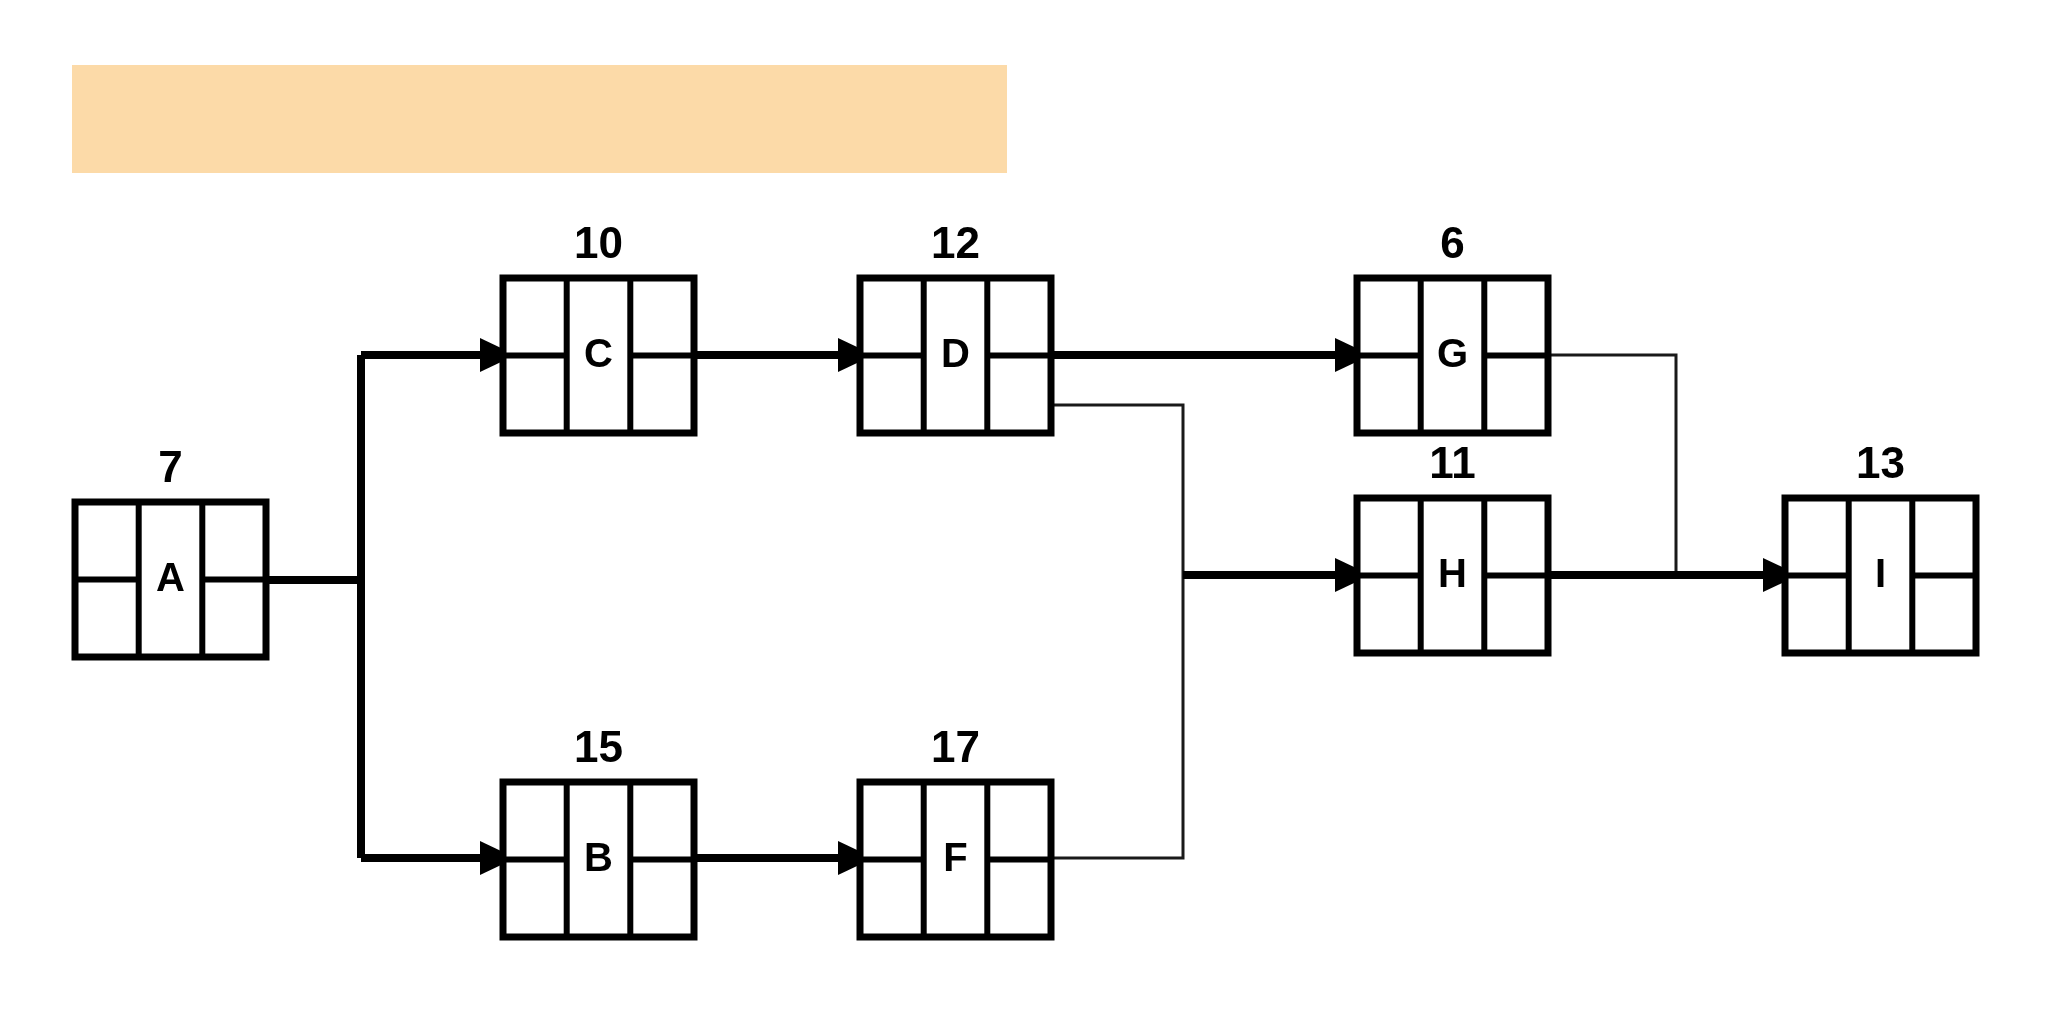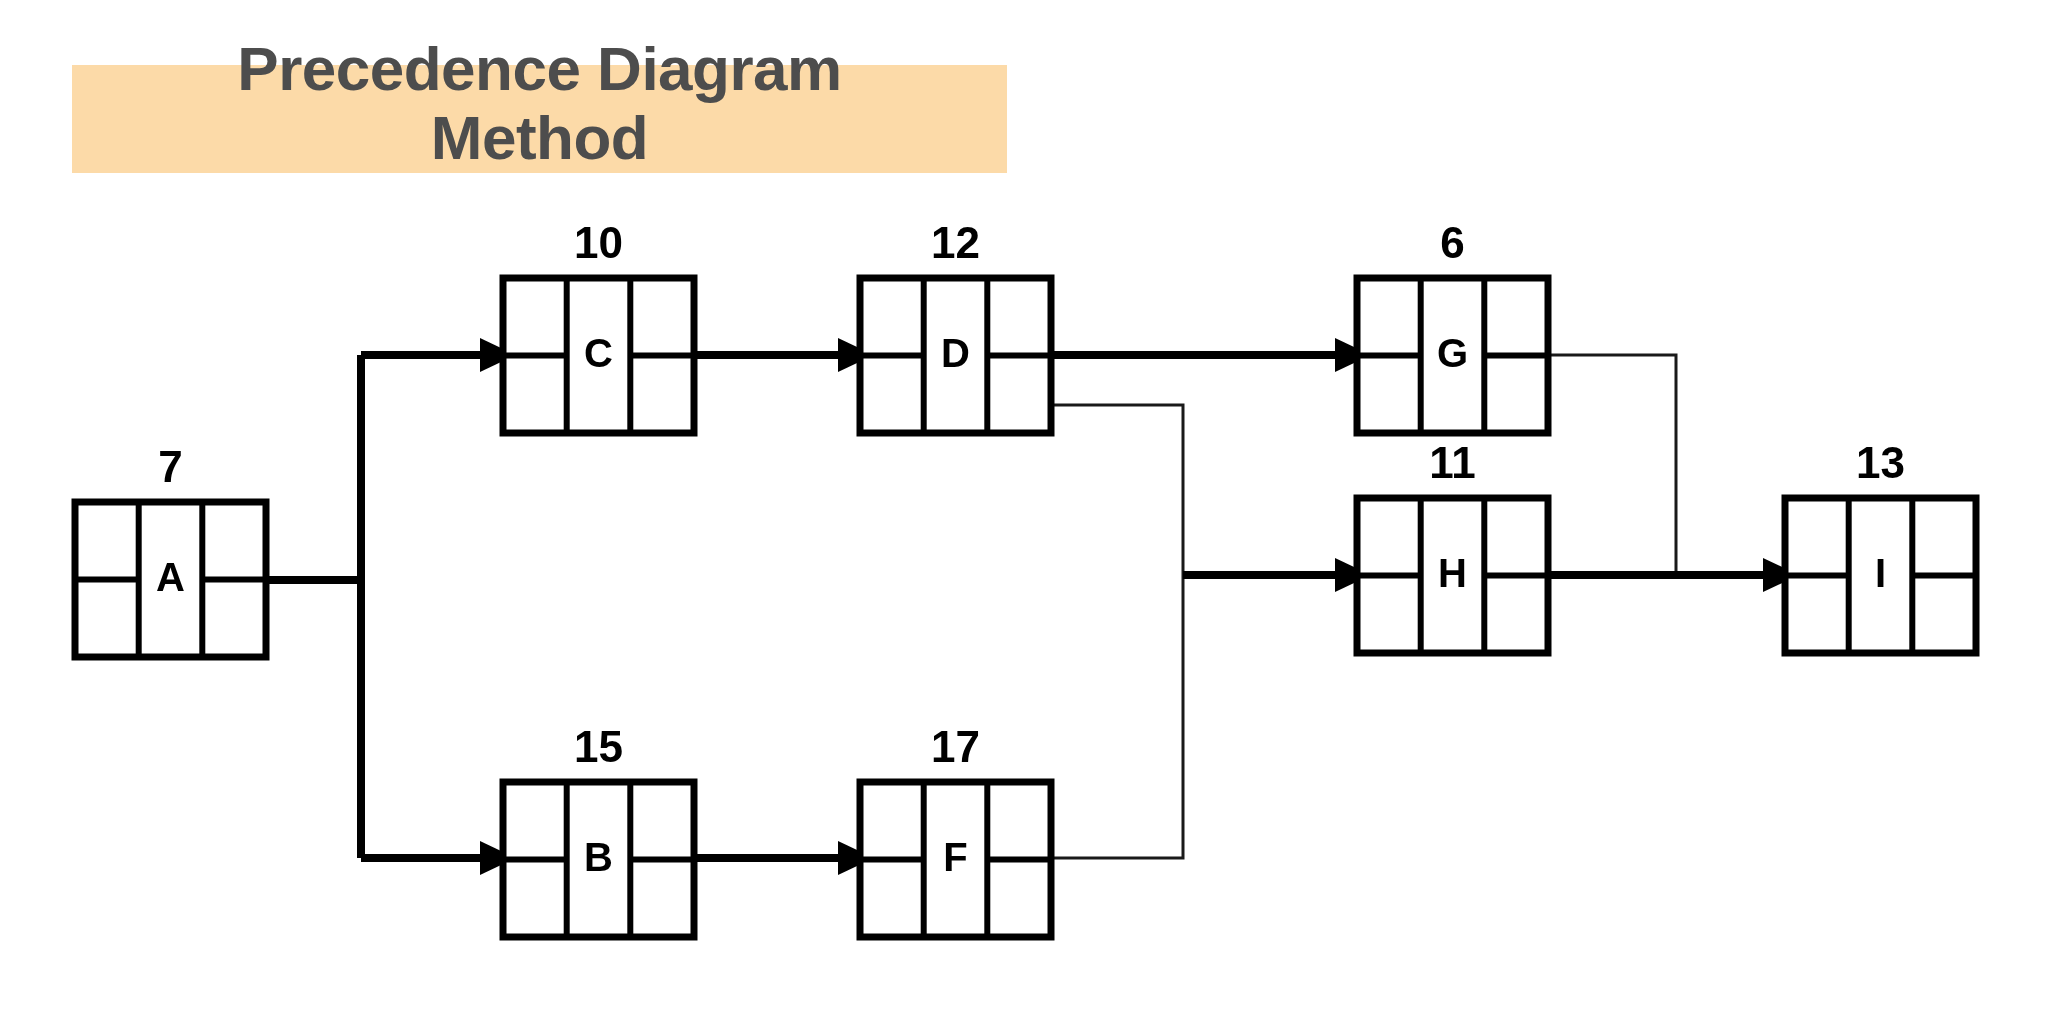--- a/index.html
+++ b/index.html
@@ -92,22 +92,20 @@
   .arrowhead {
     fill: #000000;
   }
 </style>
 </head>
 <body>
 
 <div id="stage">
 
   <div id="title-band"></div>
-  <div id="title-text">Precedence Diagram
-Method</div>
 
   <svg id="diagram" width="2048" height="1010" viewBox="0 0 2048 1010">
 
     <g>
       <path class="link-thick" d="M 266,580 L 361,580"></path>
       <path class="link-thick" d="M 361,580 L 361,355"></path>
       <path class="link-thick" d="M 361,580 L 361,858"></path>
     </g>
 
     <g>

